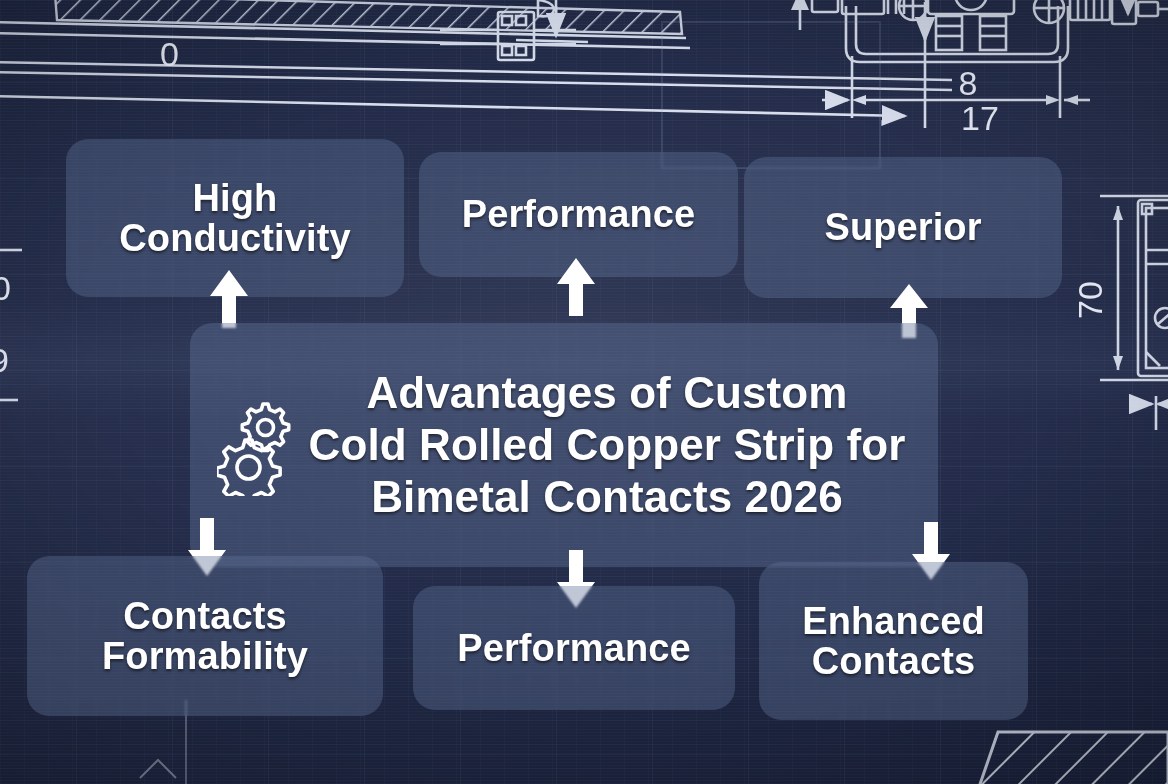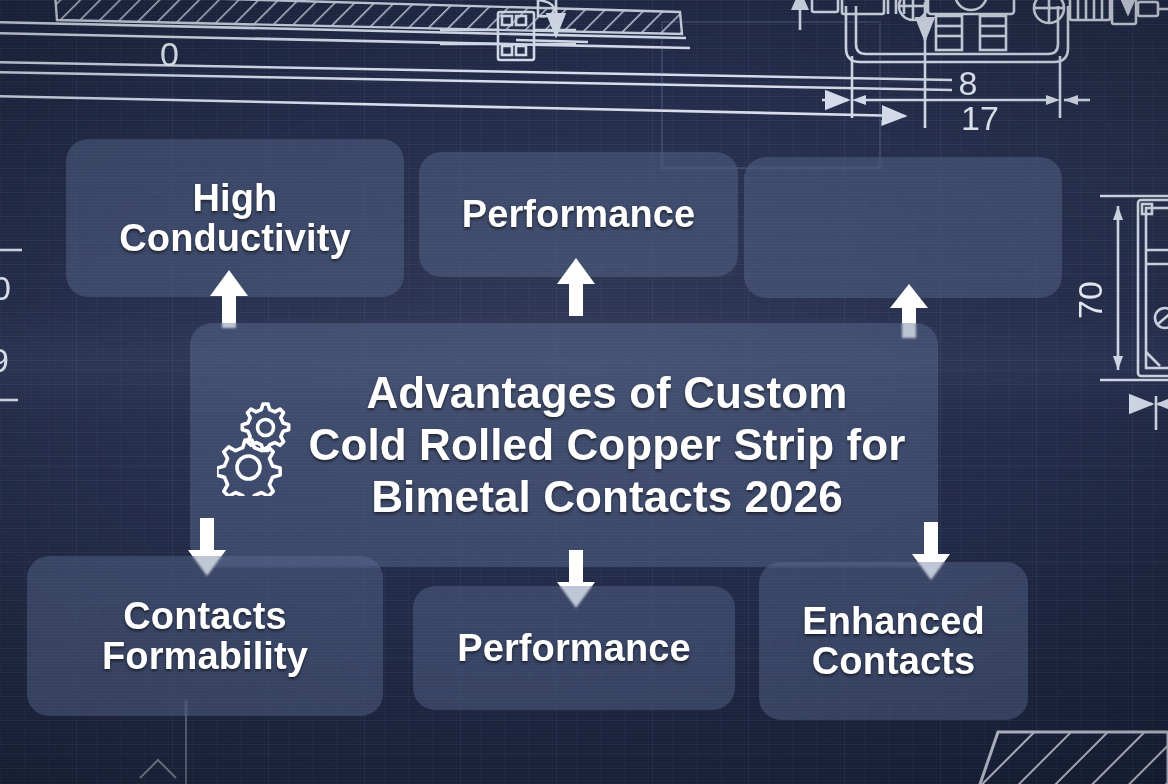--- a/index.html
+++ b/index.html
@@ -255,21 +255,21 @@
       <span>Conductivity</span>
     </span>
   </div>
 
   <div class="node small" id="node-performance-top">
     <span>Performance</span>
   </div>
 
   <div class="node small" id="node-superior-weld">
     <span>
-      <br>
+      <span>Superior</span><br>
     </span>
   </div>
 
   <svg class="arrow" style="left:208px; top:268px;" width="42" height="62">
     <path d="M21,2 L40,28 L28,28 L28,60 L14,60 L14,28 L2,28 Z" fill="#ffffff"></path>
   </svg>
   <svg class="arrow" style="left:555px; top:256px;" width="42" height="62">
     <path d="M21,2 L40,28 L28,28 L28,60 L14,60 L14,28 L2,28 Z" fill="#ffffff"></path>
   </svg>
   <svg class="arrow" style="left:888px; top:282px;" width="42" height="58">

